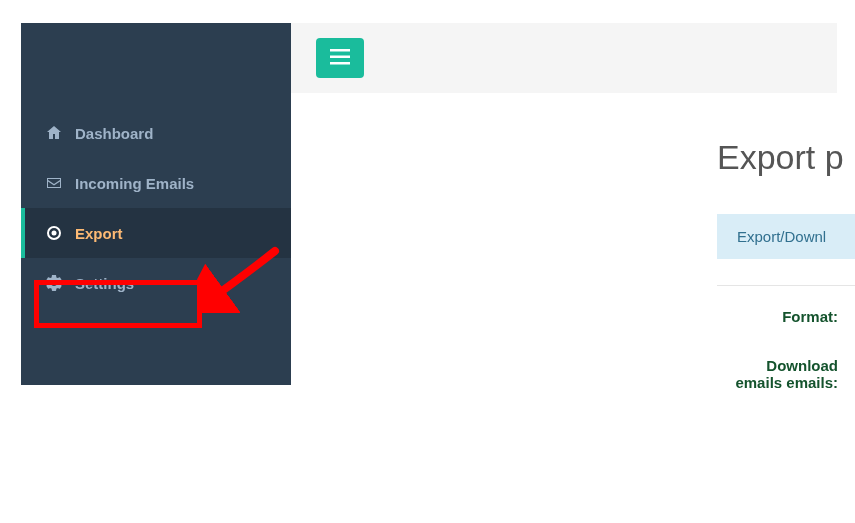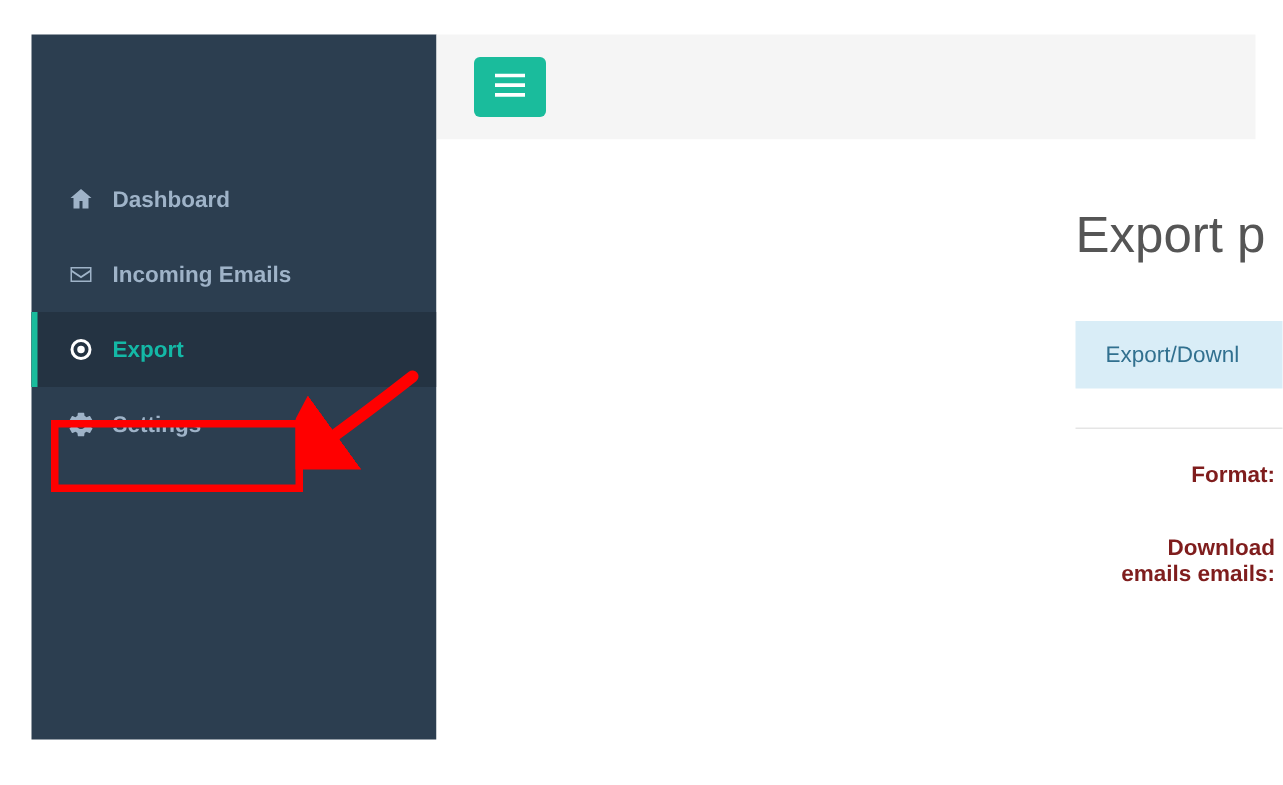--- a/index.html
+++ b/index.html
@@ -3,38 +3,38 @@
   <meta charset="utf-8">
   <style>
     * { margin: 0; padding: 0; box-sizing: border-box; }
     body { font-family: -apple-system, BlinkMacSystemFont, "Segoe UI", Helvetica, Arial, sans-serif; background: #fff; width: 855px; height: 523px; overflow: hidden; position: relative; }
     
     .sidebar {
       position: absolute;
       left: 21px;
       top: 23px;
       width: 270px;
-      height: 470px;
+      height: 362px;
       background: #2c3e50;
       padding-top: 85px;
     }
     
     .sidebar-item {
       display: flex;
       align-items: center;
       padding: 16px 24px;
       color: #9fb3c8;
       font-size: 15px;
       font-weight: 600;
       cursor: pointer;
     }
     
     .sidebar-item.active {
       background: #243342;
-      color: #14b8a6;
+      color: #fdba74;
       border-left: 4px solid #1abc9c;
       padding-left: 20px;
     }
     
     .sidebar-item .icon {
       width: 18px;
       height: 18px;
       margin-right: 12px;
       display: flex;
       align-items: center;
@@ -123,25 +123,25 @@
     .divider {
       height: 1px;
       background: #e5e5e5;
       margin: 26px 0 22px 0;
       width: 200px;
     }
     
     .field-label {
       text-align: right;
       font-size: 15px;
-      color: #7f1d1d;
+      color: #14532d;
       font-weight: 600;
       margin-bottom: 32px;
       width: 105px;
-      margin-left: 28px;
+      margin-left: 16px;
     }
   </style>
 </head>
 <body>
 
 <div class="sidebar">
   <div class="sidebar-item">
     <span class="icon">
       <svg viewBox="0 0 16 16" fill="#9fb3c8">
           <path d="M8 1L1 7h2v7h4V9h2v5h4V7h2L8 1z"></path>

